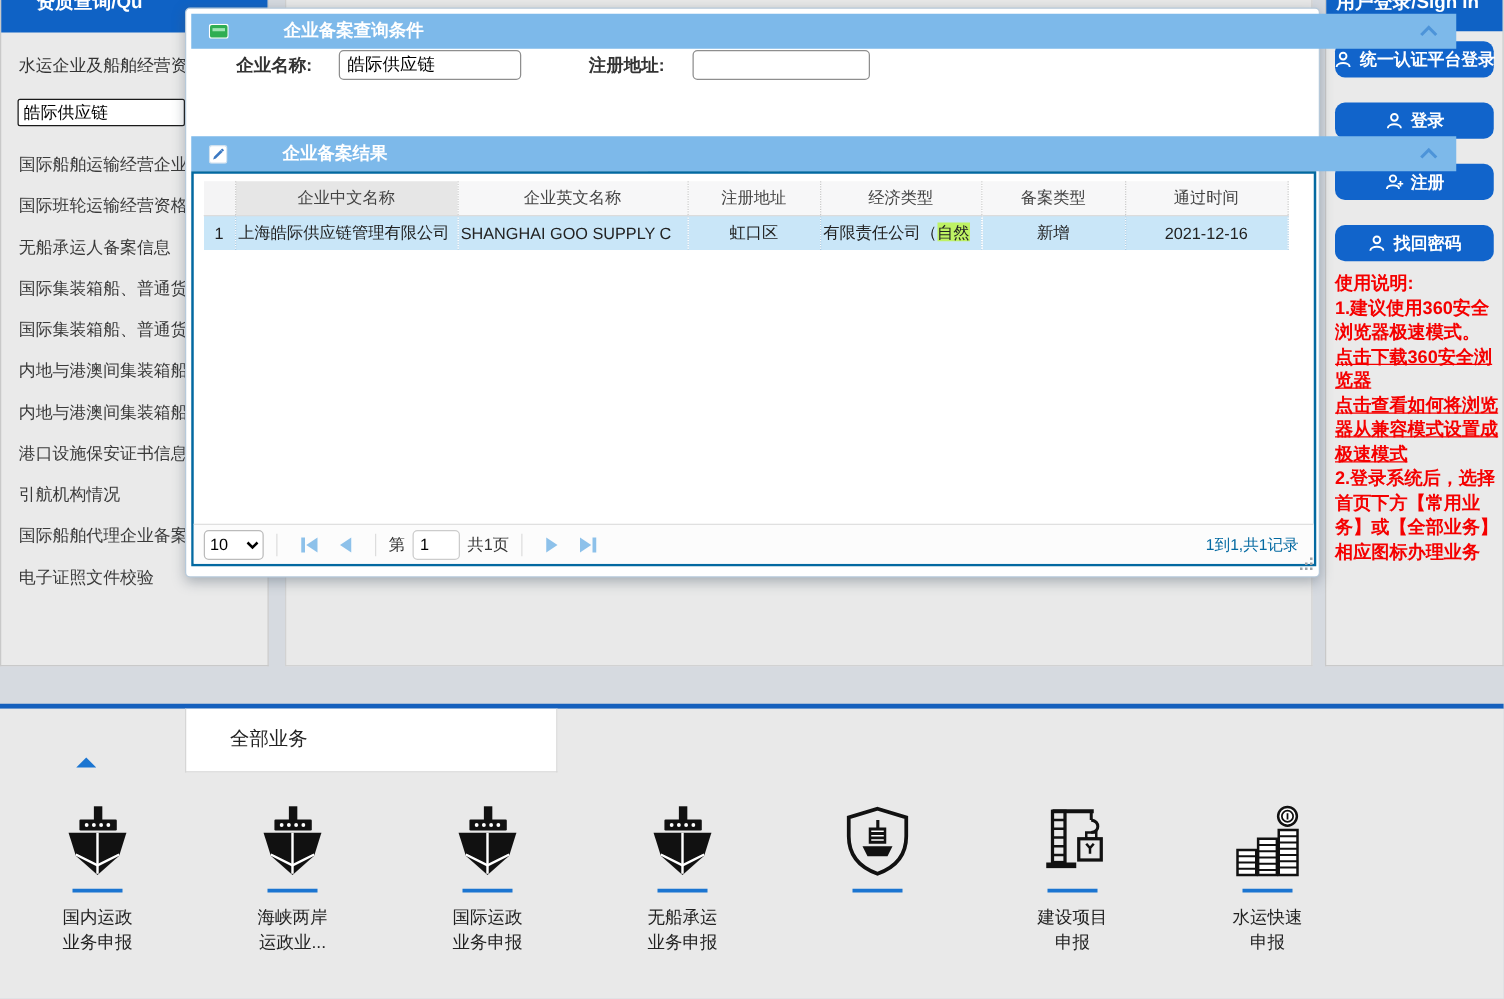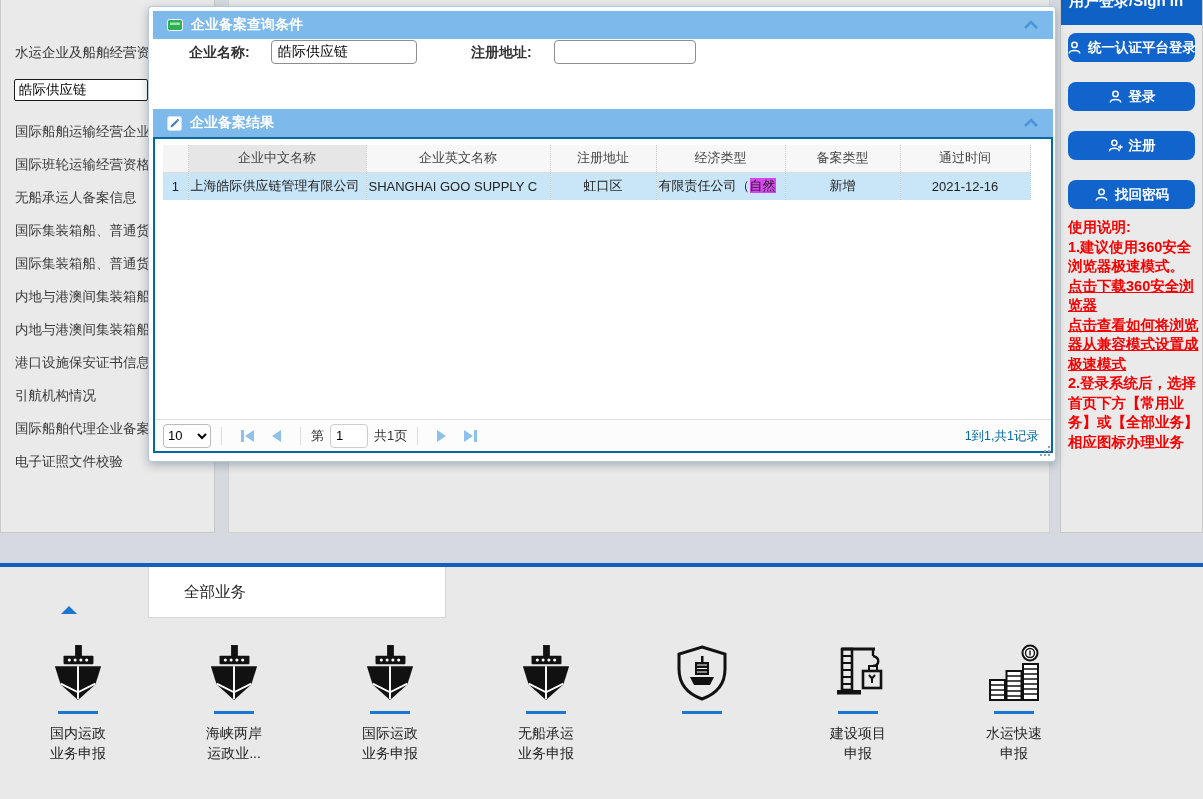--- a/index.html
+++ b/index.html
@@ -44,22 +44,22 @@
   .notice { position:absolute; left:7px; top:218px; width:133px;
     color:#f50000; font-weight:bold; font-size:14.5px; line-height:19.5px;
     word-break:break-all; }
   .notice .line { margin:0; }
   .notice .link { text-decoration:underline; cursor:pointer; }
 
   
   .modal { position:absolute; left:148px; top:6px; width:908px; height:456px;
     background:#fff; border:1px solid #b6c9da; border-radius:4px;
     box-shadow:0 3px 10px rgba(70,85,100,.4); z-index:10; }
-  .sec-header { position:absolute; left:4px; width:900px; height:28px;
-    background:#7db9ea; display:flex; align-items:center; padding:0 14px; }
+  .sec-header { position:absolute; left:4px; width:1012px; height:28px;
+    background:#7db9ea; display:flex; align-items:center; padding:0 14px;gap:36px; }
   .sec-header .ttl { color:#fff; font-weight:bold; font-size:14px; margin-left:8px; }
   .sec-header .chev { margin-left:auto; cursor:pointer; display:flex; align-items:center; }
   .hdr-query   { top:4px; }
   .hdr-results { top:102px; }
 
   .fld-label { position:absolute; top:37px; font-size:14px; font-weight:600;
     color:#333; text-align:left; }
   .lbl-name { left:40px;  width:78px; }
   .lbl-addr { left:322px; width:78px; }
   .fld-input { position:absolute; top:33px; height:24px; border:1px solid #8e8e8e;
@@ -79,21 +79,21 @@
     border-collapse:collapse; table-layout:fixed; }
   table.grid th { height:27px; font-size:13px; font-weight:normal; color:#444;
     background:#f7f7f8; border-bottom:1px solid #dcdcdc; border-right:1px dotted #c9c9c9;
     white-space:nowrap; overflow:hidden; cursor:pointer; }
   table.grid th.num { background:#f4f4f5; }
   table.grid th.cn  { background:#e6e6e6; }
   table.grid td { height:28px; font-size:13px; color:#222; background:#c9e6f8;
     border-right:1px dotted #a9cbe3; white-space:nowrap; overflow:hidden;
     text-align:center; padding:0 2px; }
   table.grid td.ltxt { text-align:left; }
-  .hl { background:#d946ef; }
+  .hl { background:#bef264; }
 
   .pager { position:absolute; left:0; right:0; bottom:0; height:32px;
     background:#fcfcfc; border-top:1px solid #e0e0e0;
     display:flex; align-items:center; padding-left:8px; font-size:13px; color:#333; }
   .pager .sep { width:1px; height:18px; background:#ddd; margin:0 10px; }
   .pager select { width:48px; height:24px; font-size:13px; font-family:inherit;
     border:1px solid #bbb; border-radius:4px; background:#fff; }
   .pg-ico { display:flex; align-items:center; gap:1px; cursor:pointer; margin:0 9px; }
   .tri-l { width:0; height:0; border-style:solid; border-width:6px 9px 6px 0;
     border-color:transparent #8dc1ea transparent transparent; }
@@ -122,20 +122,23 @@
   .services { position:absolute; left:0; top:73px; right:0; height:150px; }
   .svc { position:absolute; top:0; width:156px; text-align:center; cursor:pointer; }
   .svc-icon { height:62px; display:flex; align-items:flex-end; justify-content:center; }
   .svc-line { width:40px; height:3px; background:#1b75d1; margin:9px auto 9px; }
   .svc-label { font-size:14px; line-height:20px; color:#222; white-space:pre-line; }
 </style>
 </head>
 <body>
 
 <div class="left-panel">
+  <div class="left-header">
+    <span>资质查询/Qu</span>
+  </div>
   <div class="left-section">水运企业及船舶经营资质</div>
   <input class="left-search" type="text" value="皓际供应链" style="">
   <ul class="left-menu">
     <li>国际船舶运输经营企业</li>
     <li>国际班轮运输经营资格登</li>
     <li>无船承运人备案信息</li>
     <li>国际集装箱船、普通货船</li>
     <li>国际集装箱船、普通货船</li>
     <li>内地与港澳间集装箱船、</li>
     <li>内地与港澳间集装箱船、</li>

